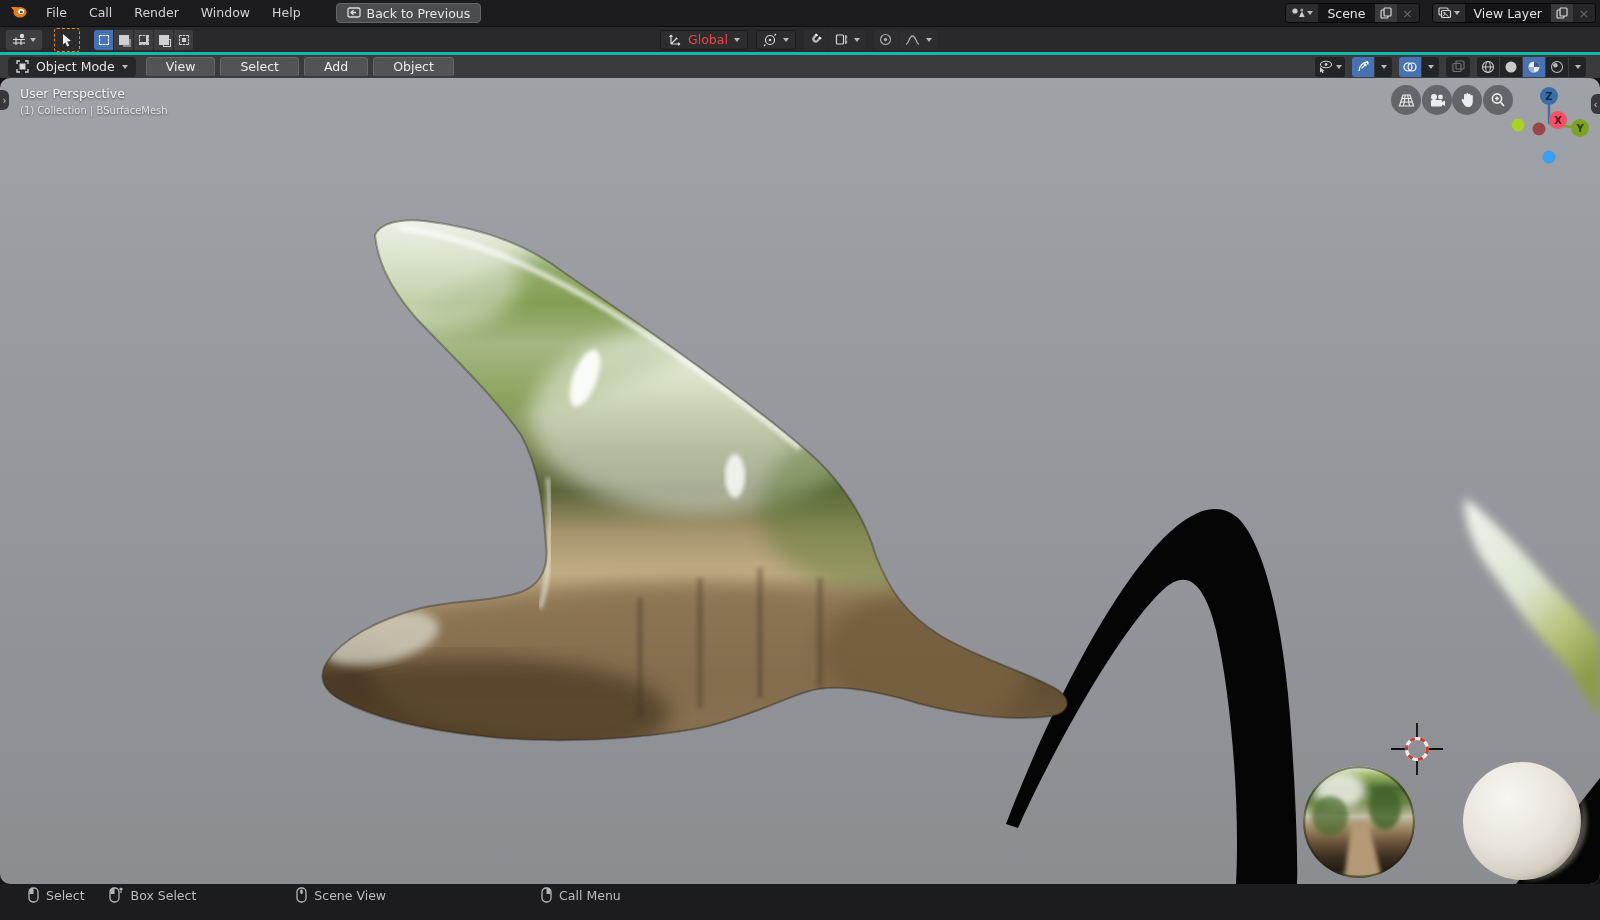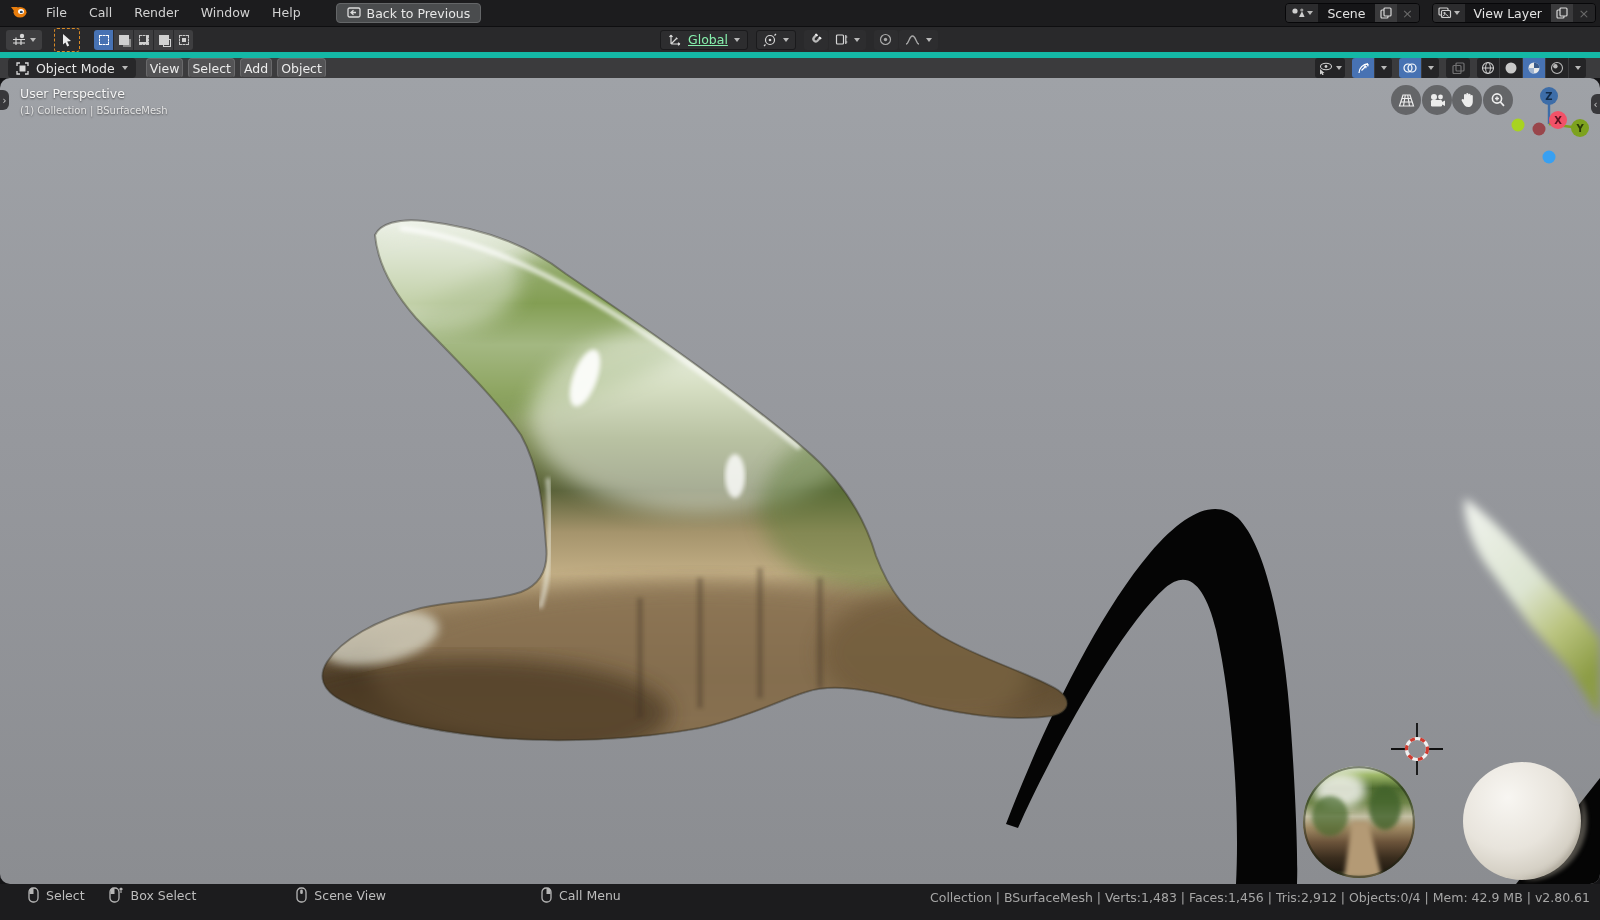--- a/index.html
+++ b/index.html
@@ -25,27 +25,27 @@
   
   #toolrow { position:absolute; left:0; top:26px; width:1600px; height:26px; background:#29292b;
     border-top:1px solid #0e0e10; display:flex; align-items:center; }
   .tbtn { height:20px; background:#3e3e40; border-radius:3px; display:flex; align-items:center;
     justify-content:center; }
   .tgroup { display:flex; gap:1px; border-radius:3px; overflow:hidden; }
   .tgroup .tbtn { border-radius:0; }
   .blue { background:#4772b3 !important; }
   .sq { width:10px; height:10px; }
   .fieldlike { height:20px; background:#2d2d2f; border:1px solid #1a1a1c; border-radius:3px;
-    display:flex; align-items:center; gap:6px; padding:0 7px; color:#86efac; font-size:12.5px;text-decoration:underline; }
+    display:flex; align-items:center; gap:6px; padding:0 7px; color:#ef4444; font-size:12.5px; }
 
   
   #vph { position:absolute; left:0; top:52px; width:1600px; height:26px; background:#3b3b3d;
-    border-top:6px solid #14b8a6; display:flex; align-items:center; font-size:12.5px; color:#e4e4e4; }
+    border-top:3px solid #14b8a6; display:flex; align-items:center; font-size:12.5px; color:#e4e4e4; }
   .hbtn { height:20px; background:#535355; border:1px solid #69696b; border-bottom-color:#3c3c3e;
-    border-radius:4px; display:flex; align-items:center; padding:0 3px; margin-right:5px; color:#ececec; }
+    border-radius:4px; display:flex; align-items:center; padding:0 19px; margin-right:5px; color:#ececec; }
   #mode-select { height:20px; background:#272729; border-radius:4px; display:flex; align-items:center;
     gap:7px; padding:0 8px; margin:0 10px 0 8px; color:#e6e6e6; }
   .dkbtn { height:20px; background:#242426; display:flex; align-items:center; justify-content:center; }
 
   
   #viewport { position:absolute; left:0; top:78px; width:1600px; height:806px; border-radius:10px;
     background:linear-gradient(180deg,#9fa2a7 0%,#96989d 45%,#8b8d91 100%); overflow:hidden; }
   #vp-label1 { position:absolute; left:20px; top:8px; font-size:12.5px; color:#f4f4f4;
     text-shadow:0 1px 2px rgba(0,0,0,.55); }
   #vp-label2 { position:absolute; left:20px; top:27px; font-size:10px; color:#e3e3e3;
@@ -494,14 +494,13 @@
     </svg>
     <span>Scene View</span>
   </div>
   <div class="hint" style="margin-left:155px;">
     <svg width="11" height="16" viewBox="0 0 11 16">
       <rect x="1" y="1" width="9" height="14" rx="4" fill="none" stroke="#b5b5b5" stroke-width="1.3"></rect>
       <path d="M9.5,2.5 a4,4 0 0 0 -4,-1.5 V7 H9.5 Z" fill="#b5b5b5"></path>
     </svg>
     <span>Call Menu</span>
   </div>
-  <div id="status-stats">Collection | BSurfaceMesh | Verts:1,483 | Faces:1,456 | Tris:2,912 | Objects:0/4 | Mem: 42.9 MB | v2.80.61</div>
 </div>
 
 </body></html>

